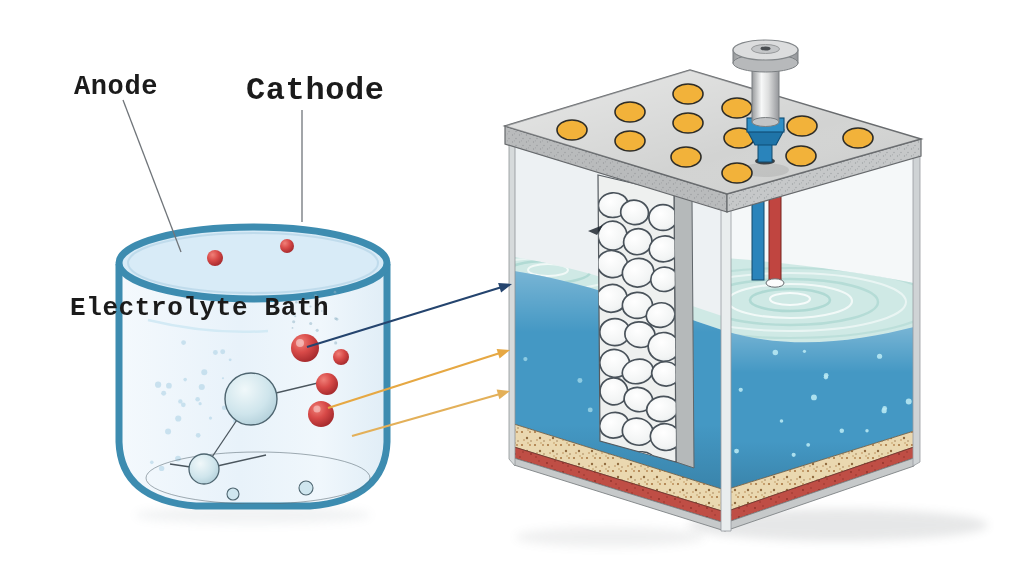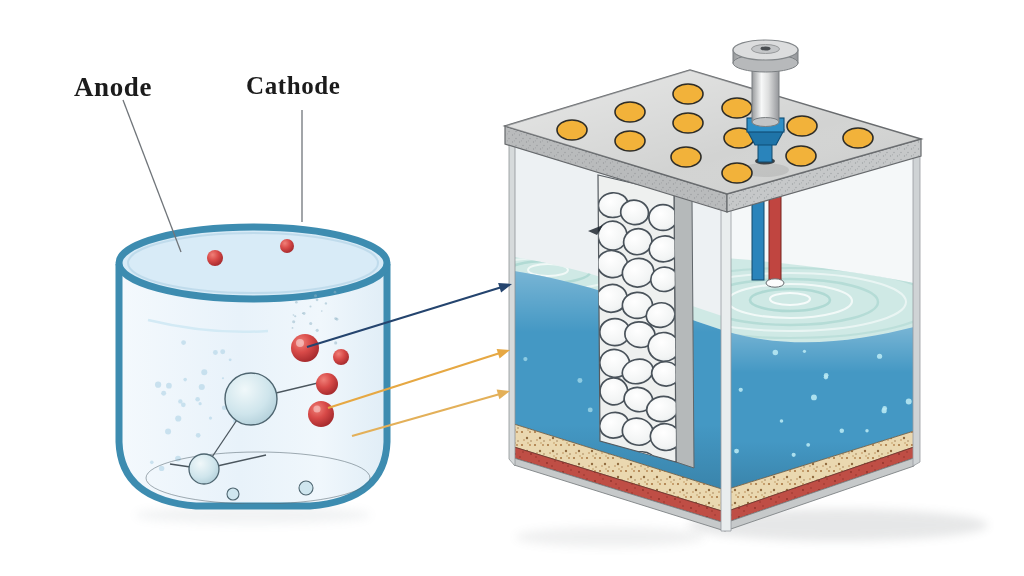--- a/index.html
+++ b/index.html
@@ -1,21 +1,21 @@
 <!DOCTYPE html>
 <html><head>
 <meta charset="utf-8">
 <style>
   html,body{margin:0;padding:0;background:#fff;}
   .stage{position:relative;width:1024px;height:576px;background:#ffffff;overflow:hidden;
-         font-family:Liberation Serif, serif;}
+         font-family:Liberation Mono, monospace;}
   .stage svg{position:absolute;left:0;top:0;}
   .lbl{position:absolute;font-weight:700;color:#1b1b1b;letter-spacing:.6px;white-space:nowrap;}
   .lbl-anode{left:74px;top:72px;font-size:27px;}
-  .lbl-cathode{left:246px;top:72px;font-size:25px;}
+  .lbl-cathode{left:246px;top:72px;font-size:32px;}
   .lbl-bath{left:70px;top:293px;font-size:26px;}
   .lbl-alumina{left:274px;top:436px;font-size:27px;letter-spacing:1px;}
   .lbl-alumina .sub{font-size:19px;letter-spacing:0;}
 </style>
 </head>
 <body>
 
 <div class="stage">
 
 <svg width="1024" height="576" viewBox="0 0 1024 576">
@@ -354,14 +354,15 @@
     <polygon points="512,284 501.1,292.6 498.1,283.0" fill="#24446e"></polygon>
     <line x1="328" y1="408" x2="500" y2="353" stroke-width="2.2" stroke="#e6a843"></line>
     <polygon points="510,350 499.6,358.6 496.6,349.0" fill="#e6a843"></polygon>
     <line x1="352" y1="436" x2="500" y2="394" stroke-width="2.2" stroke="#e3b059"></line>
     <polygon points="510,391 499.4,399.2 496.6,389.6" fill="#e3b059"></polygon>
   </g>
 </svg>
 
 <div class="lbl lbl-anode">Anode</div>
 <div class="lbl lbl-cathode">Cathode</div>
+<div class="lbl lbl-bath">Electrolyte Bath</div>
 
 </div>
 
 </body></html>

